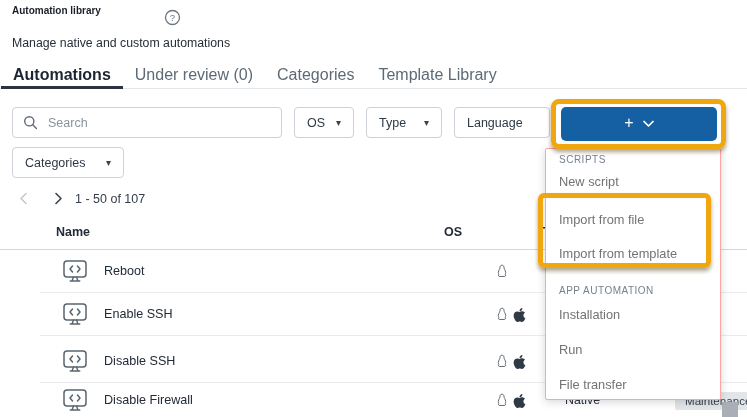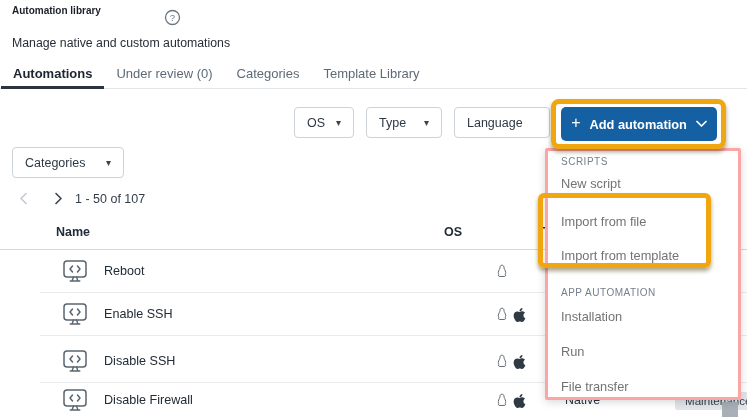--- a/index.html
+++ b/index.html
@@ -6,21 +6,21 @@
   body { margin:0; font-family:"Liberation Sans", sans-serif; background:#fff; }
   .page { position:relative; width:747px; height:417px; background:#fff; overflow:hidden; color:#232d39; }
 
   
   .title { position:absolute; left:12px; top:5px; font-size:10px; font-weight:bold; color:#1b1f2a; }
   .help-icon { position:absolute; left:164px; top:9px; width:17px; height:17px; cursor:pointer; }
   .subtitle { position:absolute; left:12px; top:36px; font-size:12.3px; color:#272e38; }
 
   
   .tabbar { position:absolute; left:0; top:60px; width:747px; height:29px; border-bottom:1px solid #e3e6e9; display:flex; padding-left:1px; }
-  .tab { padding:6px 12px 0; font-size:13px; color:#5d6a76; height:29px; cursor:pointer; white-space:nowrap; }
+  .tab { padding:6px 12px 0; font-size:16px; color:#5d6a76; height:29px; cursor:pointer; white-space:nowrap; }
   .tab.active { color:#1c2531; font-weight:bold; border-bottom:3px solid #2b3440; }
 
   
   .search-box { position:absolute; left:12px; top:107px; width:270px; height:31px; border:1px solid #ccd2d7; border-radius:4px; display:flex; align-items:center; }
   .search-box svg { margin-left:10px; flex:0 0 auto; }
   .search-box input { border:none; outline:none; flex:1; margin-left:8px; font-size:12.5px; font-family:inherit; color:#333; background:transparent; }
   .search-box input::placeholder { color:#8a939c; }
   .filter-btn { position:absolute; top:107px; height:31px; border:1px solid #ccd2d7; border-radius:4px; background:#fff; display:flex; align-items:center; justify-content:space-between; padding:0 12px; font-size:12.5px; color:#2e3944; cursor:pointer; }
   .caret { font-size:10px; color:#3c4653; margin-left:9px; }
   #f-os { left:294px; width:60px; }
@@ -49,21 +49,21 @@
   .th-os { position:absolute; left:444px; top:5px; }
   .th-type { position:absolute; left:538px; top:5px; }
   .trow { position:absolute; left:0; width:747px; height:43px; border-bottom:1px solid #e9ebee; cursor:pointer;margin-left:40px; }
   .row-icon { position:absolute; left:22px; top:9px; }
   .row-name { position:absolute; left:64px; top:14px; font-size:12.6px; color:#222b36; }
   .os-cell { position:absolute; left:455px; top:13px; display:flex; align-items:center; gap:4px; }
   .type-cell { position:absolute; left:525px; top:14px; font-size:12.4px; color:#2b3440; }
   .badge { position:absolute; left:635px; top:13px; background:#e2e6e9; color:#38424e; font-size:11.6px; padding:2px 10px 3px; border-radius:2px; }
 
   
-  .menu { position:absolute; left:545px; top:148px; width:196px; height:252px; background:#fff; border:3px solid #fca5a5; border-radius:2px; box-shadow:0 2px 8px rgba(0,0,0,.16); z-index:20; }
+  .menu { position:absolute; left:545px; top:148px; width:176px; height:252px; background:#fff; border:1px solid #fca5a5; border-radius:2px; box-shadow:0 2px 8px rgba(0,0,0,.16); z-index:20; }
   .menu-label { position:absolute; left:13px; font-size:10px; letter-spacing:.5px; color:#76818d; }
   .menu-item { position:absolute; left:13px; right:6px; font-size:12.8px; color:#737373; cursor:pointer; }
 
   .scroll-frag { position:absolute; left:722px; top:402px; width:16px; height:15px; background:#a9afb6; cursor:pointer; }
 </style>
 </head>
 <body>
 
 <div class="page">
 
@@ -76,20 +76,27 @@
   </span>
   <div class="subtitle">Manage native and custom automations</div>
 
   <div class="tabbar">
     <div class="tab active">Automations</div>
     <div class="tab">Under review (0)</div>
     <div class="tab">Categories</div>
     <div class="tab">Template Library</div>
   </div>
 
+  <div class="search-box">
+    <svg width="15" height="15" viewBox="0 0 15 15">
+        <circle cx="6.3" cy="6.3" r="4.6" fill="none" stroke="#5f6b77" stroke-width="1.4"></circle>
+        <line x1="9.8" y1="9.8" x2="13.4" y2="13.4" stroke="#5f6b77" stroke-width="1.4" stroke-linecap="round"></line>
+      </svg>
+    <input placeholder="Search" style="">
+  </div>
 
   <div class="filter-btn" id="f-os">
     <span>OS</span>
     <span class="caret">▾</span>
   </div>
   <div class="filter-btn" id="f-type">
     <span>Type</span>
     <span class="caret">▾</span>
   </div>
   <div class="filter-btn" id="f-lang">
@@ -97,21 +104,20 @@
     <span class="caret">▾</span>
   </div>
   <div class="filter-btn" id="f-cat">
     <span>Categories</span>
     <span class="caret">▾</span>
   </div>
 
   <div class="hl" id="hl-add"></div>
   <button class="add-btn">
     <span class="plus">+</span>
-    <span>Add automation</span>
     <svg width="11" height="8" viewBox="0 0 11 8">
         <polyline points="1,1.5 5.5,6 10,1.5" fill="none" stroke="#fff" stroke-width="1.7" stroke-linecap="round" stroke-linejoin="round"></polyline>
       </svg>
   </button>
 
   <span class="pg-chev" id="pg-prev">
     <svg width="14" height="15" viewBox="0 0 14 15">
         <polyline points="9,2.5 4,7.5 9,12.5" fill="none" stroke="#c3c9cf" stroke-width="1.6" stroke-linecap="round" stroke-linejoin="round"></polyline>
       </svg>
   </span>

